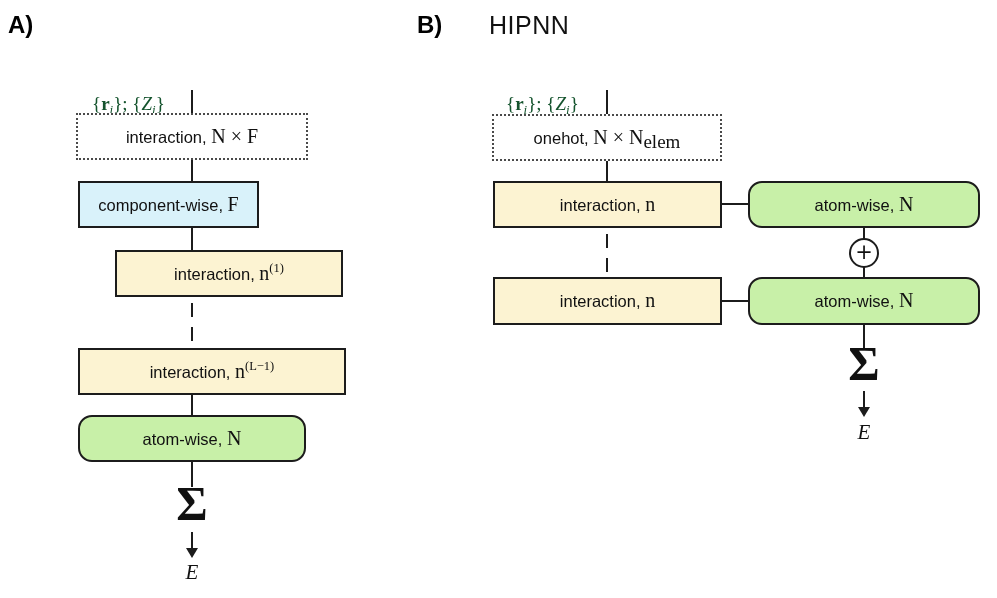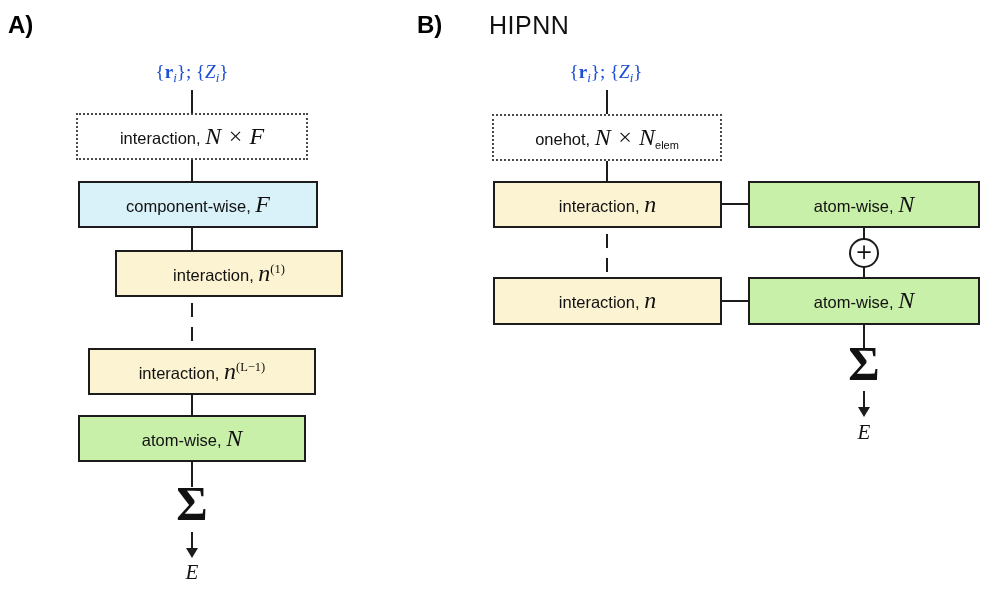--- a/index.html
+++ b/index.html
@@ -22,64 +22,64 @@
   .title {
     position: absolute;
     font: 25px "Liberation Sans", sans-serif;
     letter-spacing: 0.5px;
     color: #111;
   }
 
   .inlabel {
     position: absolute;
     width: 200px;
-    text-align: center;
+    text-align: left;
     font: 19px "Liberation Serif", serif;
-    color: #1d4ed8;
+    color: #14532d;
     line-height: 24px;
     white-space: pre;
+    margin-top: 32px;
   }
   .inlabel .rb { font-weight: bold; }
   .inlabel .zi { font-style: italic; }
   .inlabel sub { font-style: italic; font-size: 13px; line-height: 0; vertical-align: -4px; }
 
   .box {
     position: absolute;
     box-sizing: border-box;
     height: 47px;
     border: 2px solid var(--box-border, #1c1c1c);
     text-align: center;
     line-height: 42px;
     font-size: 16.5px;
     white-space: nowrap;
     background: #fff;
   }
   .box .m {
     font-family: "Liberation Serif", serif;
-    font-style: italic;
-    font-size: 24px;
+    font-size: 20px;
   }
   .box .msup {
     font-family: "Liberation Serif", serif;
     font-style: normal;
     font-size: 12.5px;
     line-height: 0;
     vertical-align: 8px;
   }
   .box .msub {
-    font-family: Liberation Sans, sans-serif;
+    font-family: Liberation Serif, serif;
     font-style: normal;
-    font-size: 11px;
+    font-size: 19px;
     line-height: 0;
     vertical-align: -4px;
   }
   .dotted { border: 2px dotted #4a4a4a; background: var(--dashed-fill, #fff); }
   .blue   { background: var(--blue-fill, #d9f2fa); }
   .yellow { background: var(--yellow-fill, #fcf3d2); }
-  .green  { background: var(--green-fill, #c8f0a8); }
+  .green  { background: var(--green-fill, #c8f0a8); border-radius: 14px; }
 
   .vline { position: absolute; width: 2px; background: var(--line, #1c1c1c); }
   .hline { position: absolute; height: 2px; background: var(--line, #1c1c1c); }
 
   .pluscircle {
     position: absolute;
     box-sizing: border-box;
     width: 30px; height: 30px;
     border: 2px solid var(--line, #1c1c1c);
     border-radius: 50%;
@@ -130,36 +130,36 @@
 
     <div class="vline" style="left:191px; top:90px; height:24px;"></div>
 
     <div class="box dotted" style="left:76px; top:113px; width:232px;">
       <span class="t">interaction,</span>
       <span class="m">N × F</span>
     </div>
 
     <div class="vline" style="left:191px; top:160px; height:22px;"></div>
 
-    <div class="box blue" style="left:78px; top:181px; width:240px;">
+    <div class="box blue" style="left:78px; top:181px; width:181px;">
       <span class="t">component-wise,</span>
       <span class="m">F</span>
     </div>
 
     <div class="vline" style="left:191px; top:227px; height:24px;"></div>
 
     <div class="box yellow" style="left:78px; top:250px; width:228px;margin-left:37px;">
       <span class="t">interaction,</span>
       <span class="m">n</span><span class="msup">(1)</span>
     </div>
 
     <div class="vline" style="left:191px; top:303px; height:14px;"></div>
     <div class="vline" style="left:191px; top:327px; height:14px;"></div>
 
-    <div class="box yellow" style="left:88px; top:348px; width:228px;">
+    <div class="box yellow" style="left:78px; top:348px; width:268px;">
       <span class="t">interaction,</span>
       <span class="m">n</span><span class="msup">(L−1)</span>
     </div>
 
     <div class="vline" style="left:191px; top:394px; height:22px;"></div>
 
     <div class="box green" style="left:78px; top:415px; width:228px;">
       <span class="t">atom-wise,</span>
       <span class="m">N</span>
     </div>

